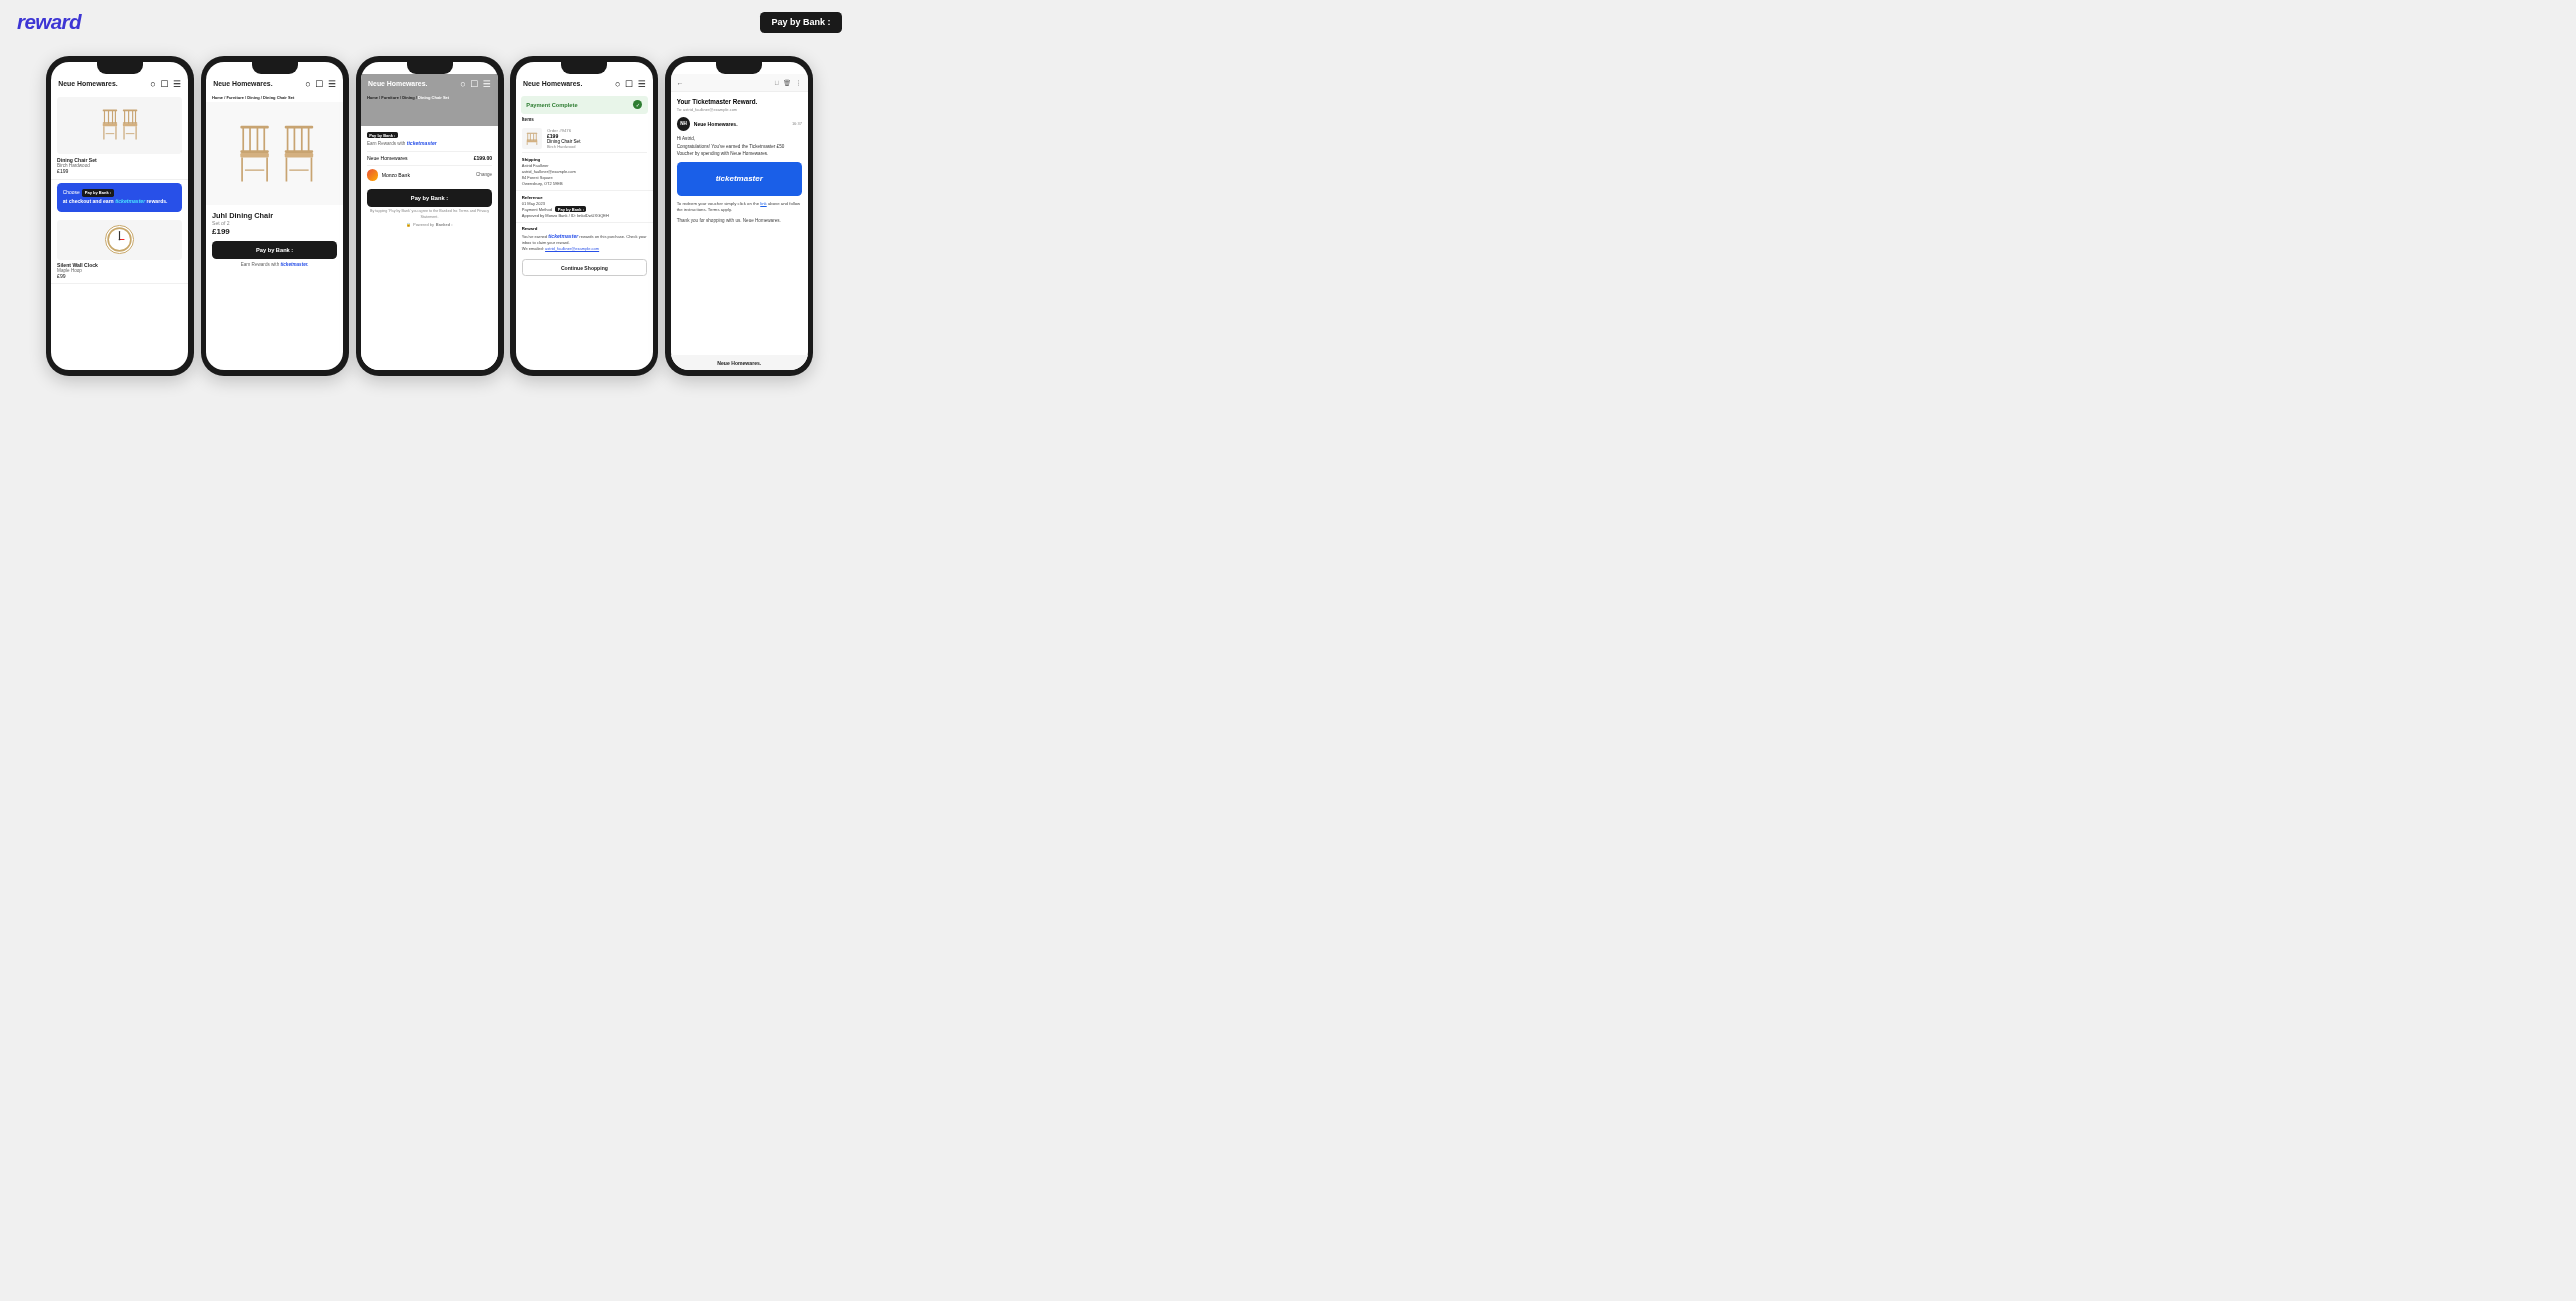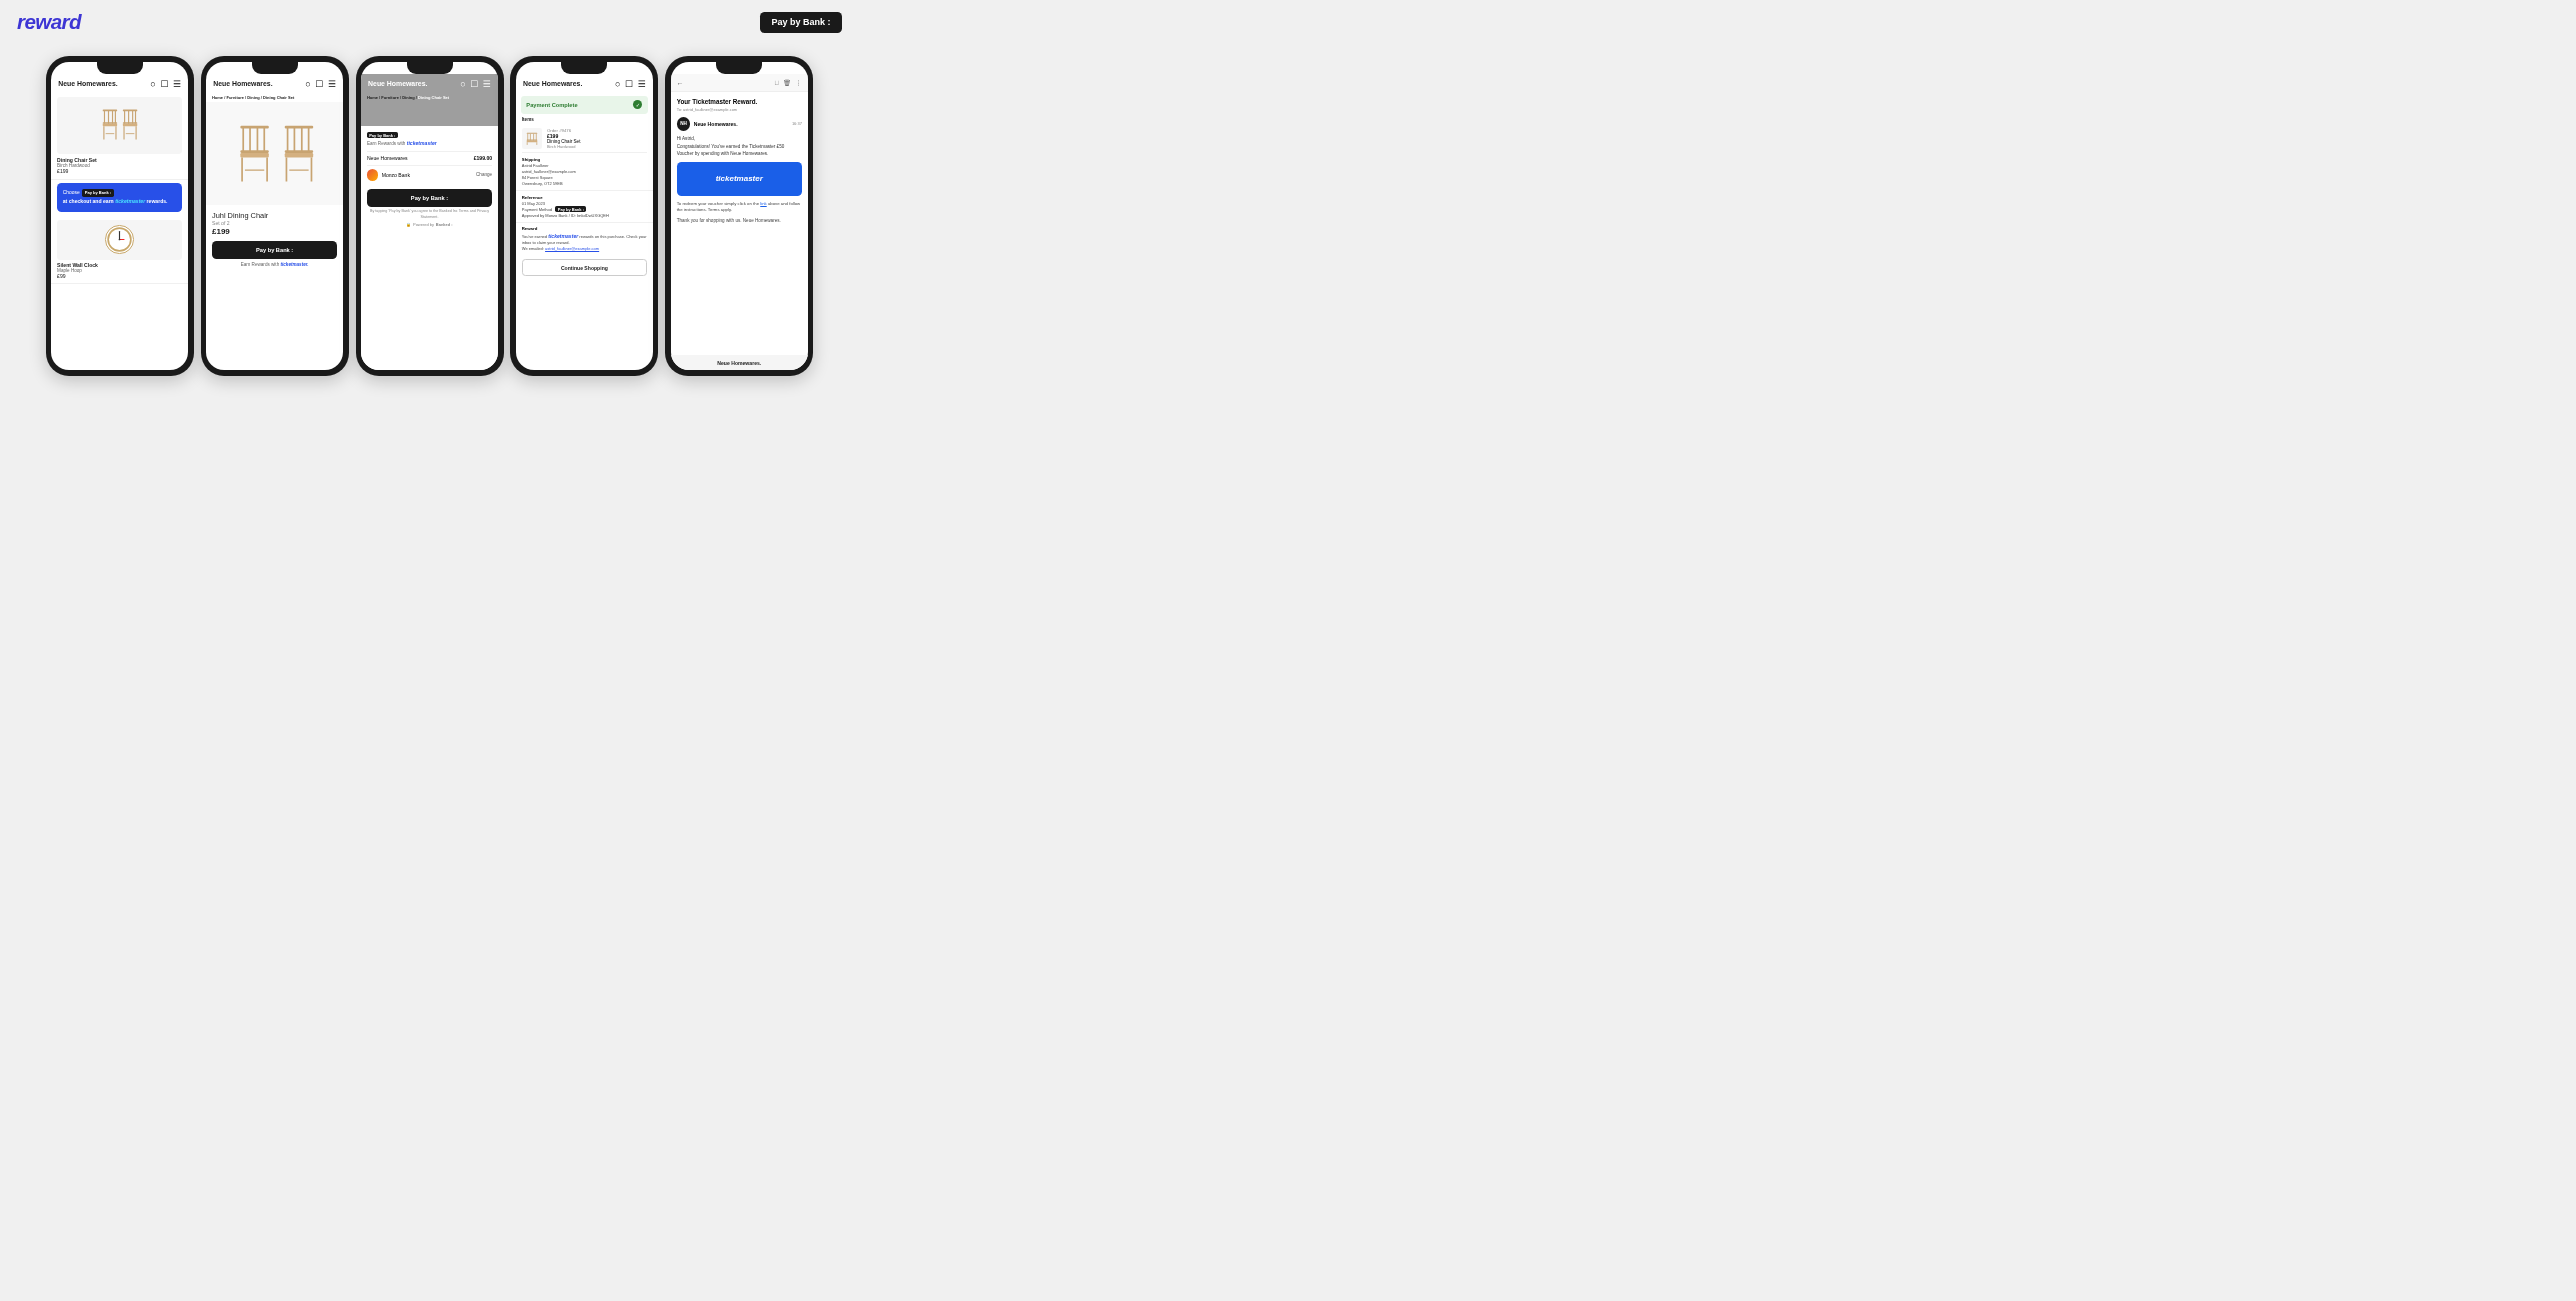--- a/index.html
+++ b/index.html
@@ -208,21 +208,21 @@
       justify-content: center;
       margin-bottom: 5.7px;
     }
 
     .product-detail-info {
       padding: 0 5.7px;
     }
 
     .product-detail-name {
       font-size: 7.4px;
-      font-weight: 400;
+      font-weight: 700;
       color: #1a1a1a;
     }
 
     .product-detail-sub {
       font-size: 5.1px;
       color: #888;
       margin-bottom: 1.1px;
     }
 
     .product-detail-price {

